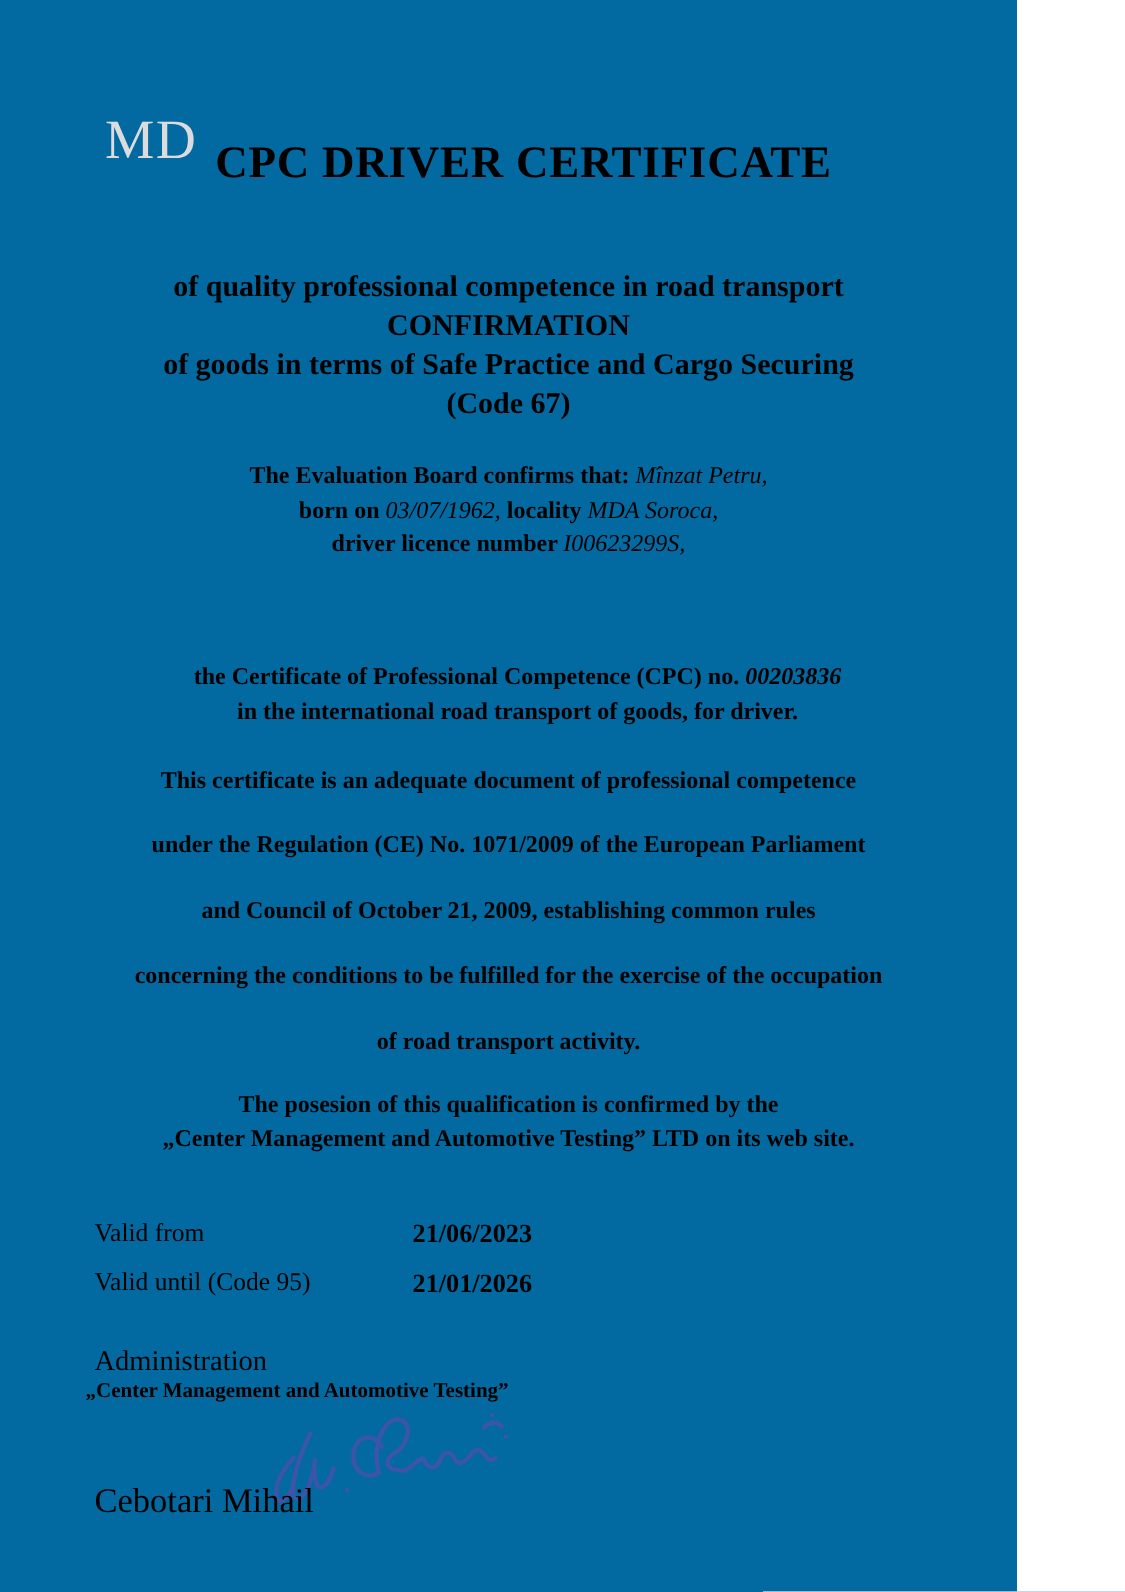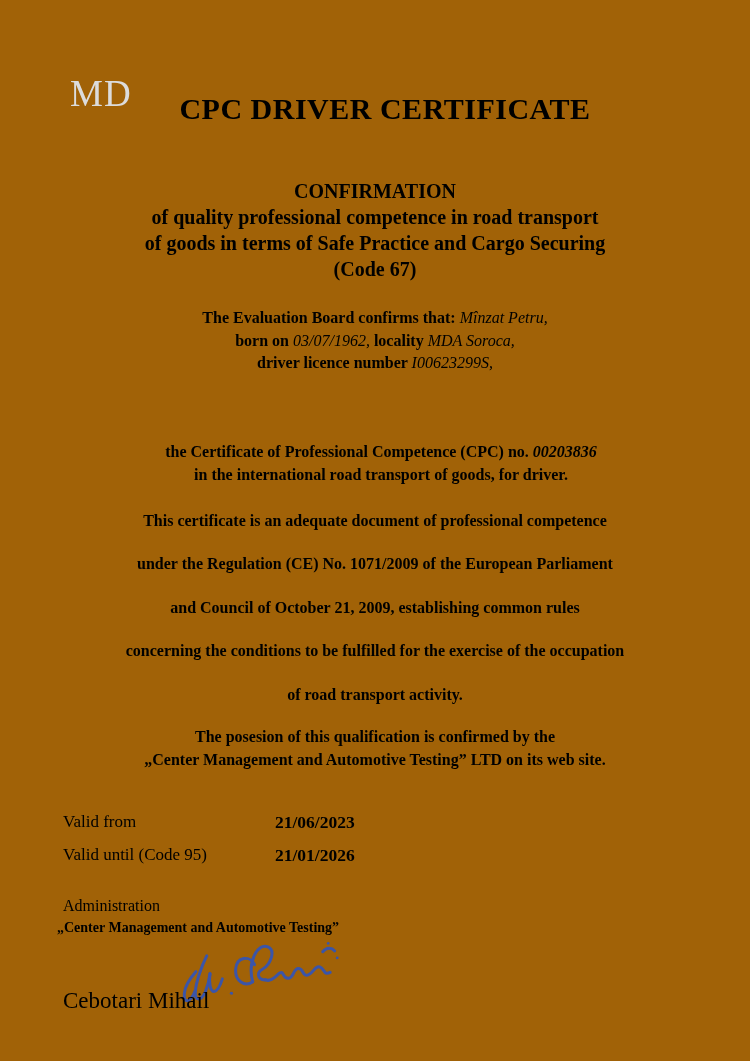--- a/index.html
+++ b/index.html
@@ -1,19 +1,19 @@
 <!DOCTYPE html>
 <html><head>
 <meta charset="utf-8">
 <style>
   html,body{margin:0;padding:0;background:#ffffff;}
   .page{
     position:relative;
-    width:750px;height:1061px;
-    background:#a16207;
+    width:678px;height:1061px;
+    background:#0369a1;
     color:#000;
     font-family:"Liberation Serif", serif;
     overflow:hidden;
   }
   .abs{position:absolute;left:0;right:0;}
 
   .watermark{
     position:absolute;left:70px;top:72px;
     font-size:37px;color:#dcdcdc;
     font-family:"Liberation Serif", serif;
@@ -53,40 +53,40 @@
   }
   .posesion-block{
     top:725px;
     font-size:16px;font-weight:bold;line-height:23px;text-align:center;
   }
   .validity-row{position:absolute;left:0;right:0;font-size:17px;}
   .validity-row .lbl{position:absolute;left:63px;top:0;white-space:nowrap;}
   .validity-row .val{position:absolute;left:275px;top:0;font-weight:bold;font-size:17.5px;white-space:nowrap;}
   .row-from{top:812px;}
   .row-until{top:845px;}
-  .admin-label{position:absolute;left:63px;top:897px;font-size:16px;}
+  .admin-label{position:absolute;left:63px;top:897px;font-size:19px;}
   .org-name{position:absolute;left:57px;top:920px;font-size:14px;font-weight:bold;}
   .signer-name{position:absolute;left:63px;top:988px;font-size:23px;}
   .signature{
     position:absolute;left:178px;top:936px;width:170px;height:72px;
     transform:rotate(-4deg);
   }
 </style>
 </head>
 <body>
 
 <div class="page">
 
   <div class="watermark">MD</div>
 
   <div class="abs doc-title">CPC DRIVER CERTIFICATE</div>
 
   <div class="abs conf-block">
+    <div>of quality professional competence in road transport</div>
     <div>CONFIRMATION</div>
-    <div>of quality professional competence in road transport</div>
     <div>of goods in terms of Safe Practice and Cargo Securing</div>
     <div>(Code 67)</div>
   </div>
 
   <div class="abs board-block">
     <div><span>The Evaluation Board confirms that:</span> <span class="val">Mînzat Petru,</span></div>
     <div><span>born on</span> <span class="val">03/07/1962,</span> <span>locality</span> <span class="val">MDA Soroca,</span></div>
     <div><span>driver licence number</span> <span class="val">I00623299S,</span></div>
   </div>
 

